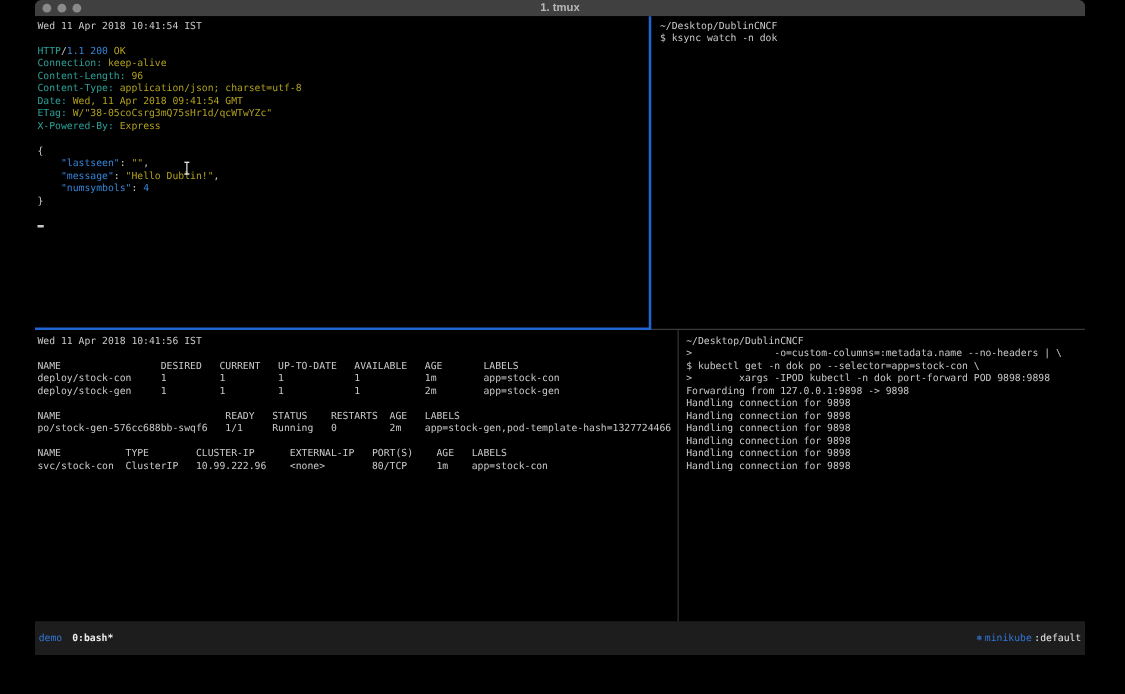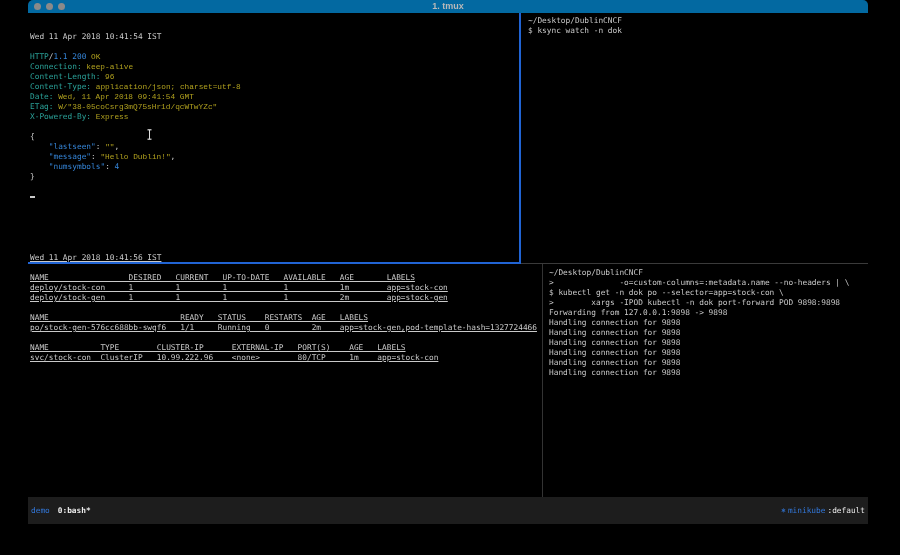--- a/index.html
+++ b/index.html
@@ -1,36 +1,36 @@
 <!DOCTYPE html>
 <html><head>
 <meta charset="utf-8">
 <style>
   html,body{margin:0;padding:0;background:#000;}
   body{width:900px;height:555px;position:relative;overflow:hidden;font-family:"DejaVu Sans Mono",monospace;}
   .window{position:absolute;left:28px;top:0;width:840px;height:511px;}
-  .titlebar{position:absolute;left:0;top:0;width:840px;height:13px;background:#0369a1;border-radius:5px 5px 0 0;}
+  .titlebar{position:absolute;left:0;top:0;width:840px;height:13px;background:#404040;border-radius:5px 5px 0 0;}
   .lights{position:absolute;left:6px;top:3px;display:flex;gap:5px;}
   .light{width:7px;height:7px;border-radius:50%;background:#8a8a8a;border:none;padding:0;}
   .wtitle{width:100%;text-align:center;font-family:"Liberation Sans",sans-serif;font-size:9px;font-weight:bold;color:#b9b9b9;line-height:13px;}
   .term{position:absolute;left:0;top:13px;width:840px;height:484px;background:#000;font-size:7.8px;line-height:10px;color:#c9c9c9;}
   .pane{position:absolute;overflow:hidden;}
   .pane .line{height:10px;white-space:pre;}
-  .pane-tl{left:0;top:16px;width:490px;height:249px;padding:3px 0 0 2px;}
+  .pane-tl{left:0;top:0;width:490px;height:249px;padding:3px 0 0 2px;}
   .pane-tr{left:493px;top:0;width:340px;height:249px;padding:3px 0 0 7px;}
-  .pane-bl{left:0;top:236px;width:514px;height:233px;padding:4px 0 0 2px;text-decoration:underline;}
+  .pane-bl{left:0;top:251px;width:514px;height:233px;padding:4px 0 0 2px;}
   .pane-br{left:516px;top:251px;width:319px;height:233px;padding:4px 0 0 5px;}
   .vb-active{position:absolute;left:491px;top:0;width:2px;height:251px;background:#2164d4;}
   .hb-active{position:absolute;left:0;top:249px;width:493px;height:2px;background:#2164d4;}
   .hb-gray{position:absolute;left:493px;top:250px;width:347px;height:1px;background:#3a3a3a;}
   .vb-gray{position:absolute;left:514px;top:251px;width:1px;height:233px;background:#333333;}
   .c-w{color:#c9c9c9;}
   .c-cy{color:#2aa198;}
   .c-bl{color:#3585d8;}
-  .c-yl{color:#b0a01e;font-family:Liberation Mono, monospace;}
+  .c-yl{color:#b0a01e;}
   .c-cur{display:inline-block;width:5px;height:2px;background:#c9c9c9;margin-bottom:1px;}
   .ibeam{position:absolute;left:118px;top:116px;width:7px;height:11px;}
   .statusbar{position:absolute;left:0;top:497px;width:840px;height:27px;background:#1d1d1d;display:flex;align-items:center;box-sizing:border-box;padding:0 3px;font-size:7.8px;}
   .sess{color:#3277d9;margin-right:8px;}
   .winlabel{color:#ececec;font-weight:bold;}
   .sb-right{margin-left:auto;display:flex;align-items:center;gap:2px;}
   .kicon{color:#3277d9;font-size:8px;}
   .ctx{color:#3277d9;}
   .ns{color:#ececec;}
 </style>

